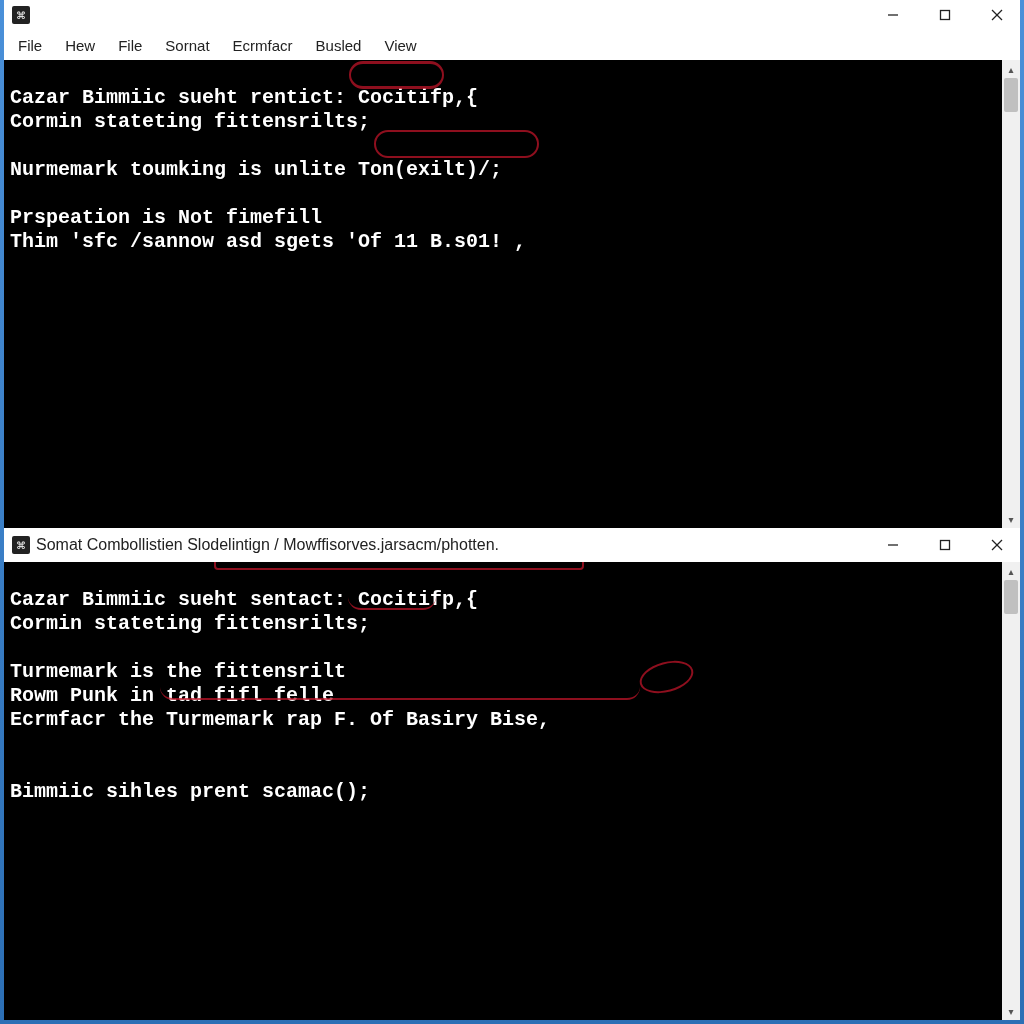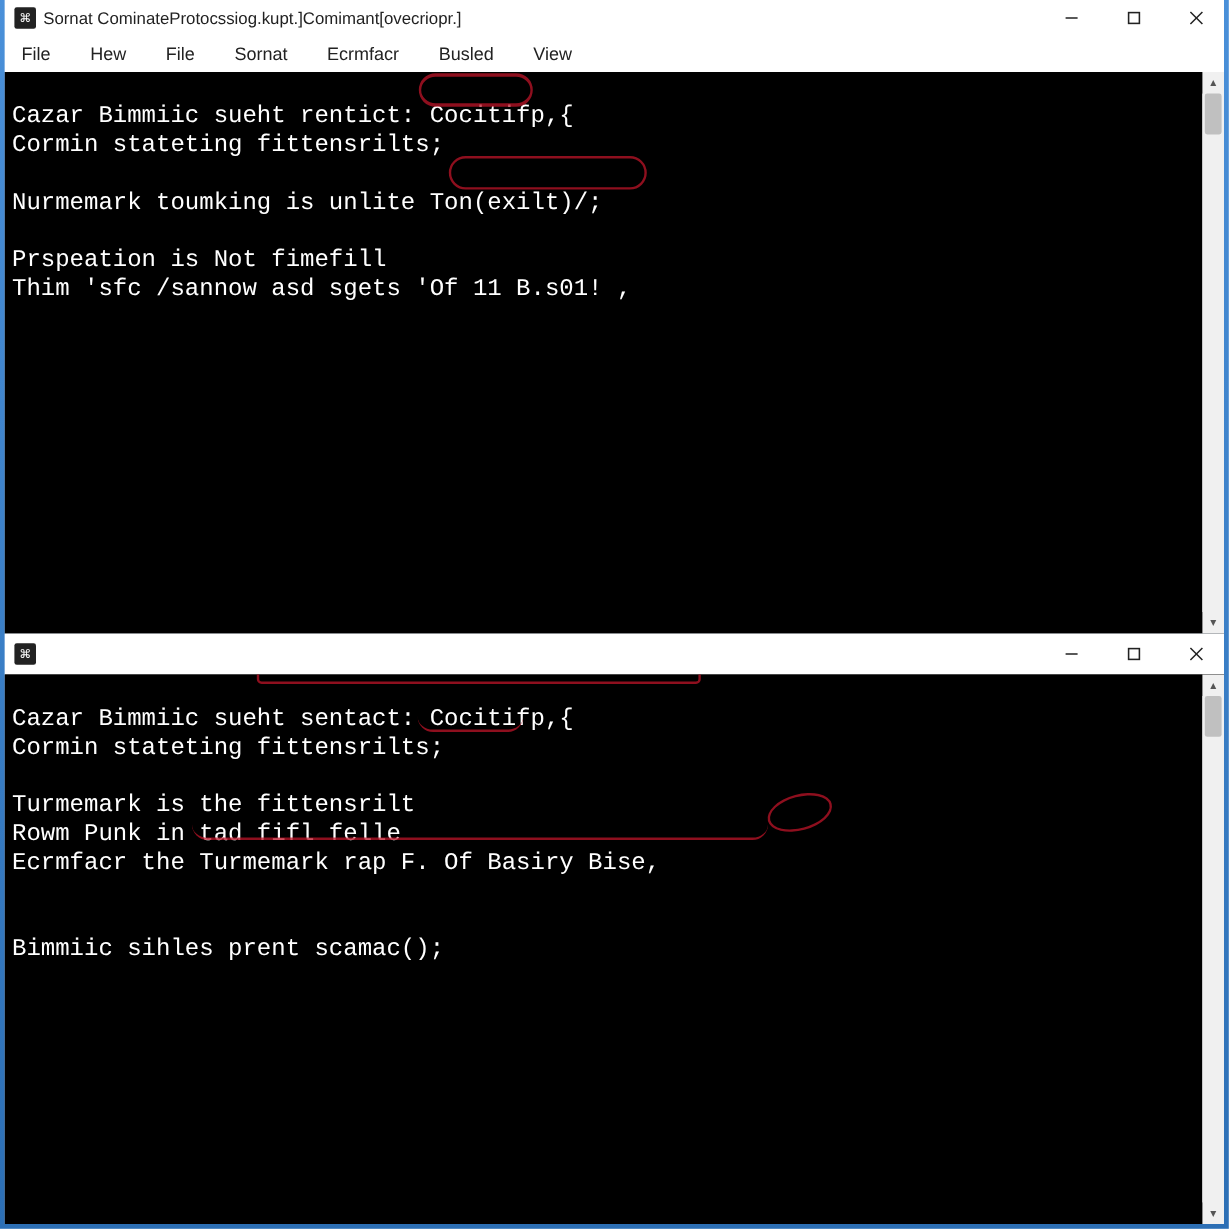--- a/index.html
+++ b/index.html
@@ -47,21 +47,21 @@
     width: 46px; height: 30px;
     display: flex; align-items: center; justify-content: center;
     color: #222;
   }
   .winbtn svg { width: 12px; height: 12px; }
   .menubar {
     height: 30px;
     background: #fff;
     display: flex;
     align-items: center;
-    gap: 33px;
+    gap: 23px;
     padding: 0 14px;
     font-size: 15px;
     color: #222;
   }
   .menu-item { cursor: default; }
   .terminal-wrap {
     flex: 1;
     display: flex;
     background: #000;
     overflow: hidden;
@@ -70,21 +70,21 @@
   .terminal {
     flex: 1;
     background: #000;
     color: #fff;
     font-family: "Consolas", "Courier New", monospace;
     font-size: 20px;
     line-height: 24px;
     padding: 2px 6px;
     white-space: pre;
     overflow: hidden;
-    font-weight: 400;
+    font-weight: 700;
   }
   .terminal .line { white-space: pre; }
   .scrollbar {
     width: 18px;
     background: #f0f0f0;
     display: flex;
     flex-direction: column;
     align-items: center;
     justify-content: space-between;
   }
@@ -106,21 +106,20 @@
     border-radius:14px;
     pointer-events:none;
   }
 </style>
 </head>
 <body>
 
 <div class="window win1">
   <div class="titlebar">
     <div class="app-icon">⌘</div>
-    <div class="titlebar-title">Sornat CominateProtocssiog.kupt.]Comimant[ovecriopr.]</div>
     <div class="titlebar-spacer"></div>
     <div class="winbtn">
       <svg viewBox="0 0 12 12">
           <line x1="1" y1="6" x2="11" y2="6" stroke="currentColor" stroke-width="1.3"></line>
         </svg>
     </div>
     <div class="winbtn">
       <svg viewBox="0 0 12 12">
           <rect x="1.5" y="1.5" width="9" height="9" fill="none" stroke="currentColor" stroke-width="1.3"></rect>
         </svg>
@@ -160,20 +159,21 @@
     </div>
 
     <div class="scribble" style="left:345px; top:1px; width:95px; height:28px; border-width:3px 2px 3px 2px; "></div>
     <div class="scribble" style="left:370px; top:70px; width:165px; height:28px;"></div>
   </div>
 </div>
 
 <div class="window win2">
   <div class="titlebar" style="height:34px;">
     <div class="app-icon">⌘</div>
+    <div class="titlebar-title" style="font-size:16px;">Somat Combollistien Slodelintign / Mowffisorves.jarsacm/photten.</div>
     <div class="titlebar-spacer"></div>
     <div class="winbtn">
       <svg viewBox="0 0 12 12">
           <line x1="1" y1="6" x2="11" y2="6" stroke="currentColor" stroke-width="1.3"></line>
         </svg>
     </div>
     <div class="winbtn">
       <svg viewBox="0 0 12 12">
           <rect x="1.5" y="1.5" width="9" height="9" fill="none" stroke="currentColor" stroke-width="1.3"></rect>
         </svg>

